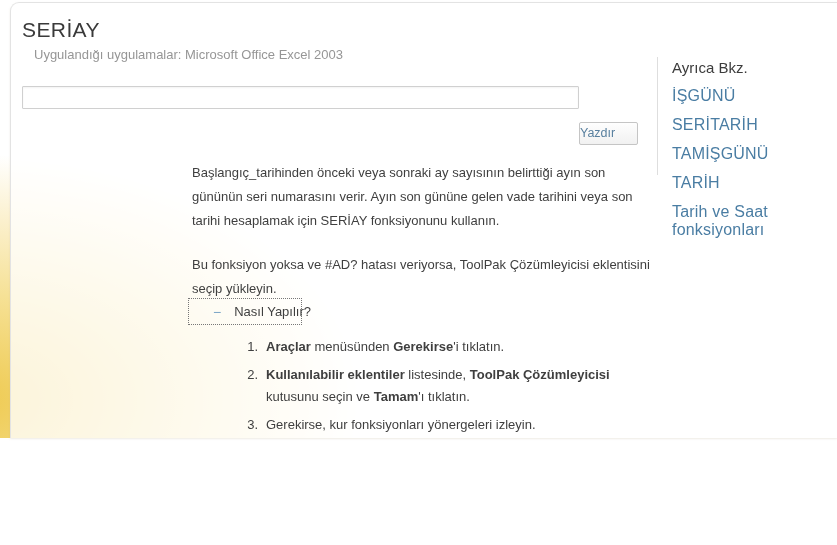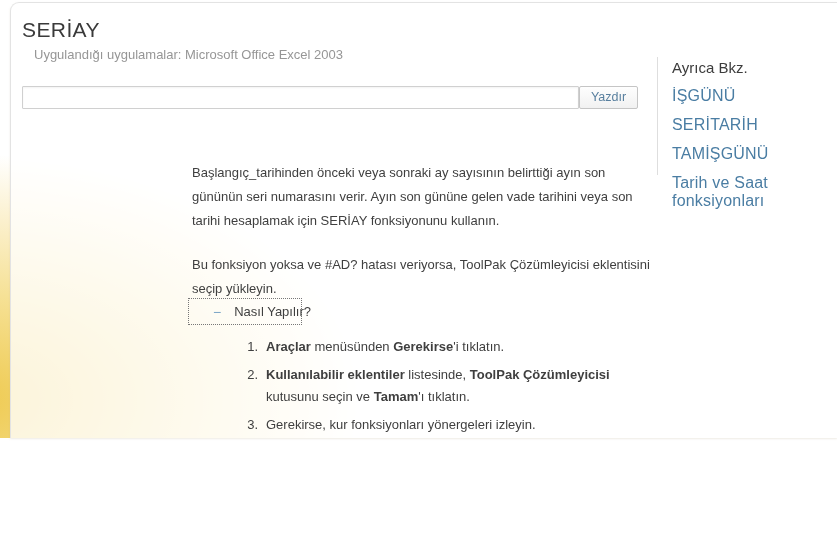--- a/index.html
+++ b/index.html
@@ -42,21 +42,21 @@
     flex:1; height:23px; border:1px solid #d0d0d0; background:#fff;
     box-shadow:inset 0 1px 2px rgba(0,0,0,0.05);
     font-family:"Liberation Sans", sans-serif; font-size:12px; color:#3f3f3f;
     padding:0 6px; outline:none; border-radius:1px;
   }
   .print-button {
     width:59px; height:23px; margin-left:0px;
     border:1px solid #c5c5c5; border-radius:2px;
     background:linear-gradient(#fefefe,#f1f1f1);
     color:#587f9e; font-family:"Liberation Sans", sans-serif; font-size:12.5px;
-    text-align:center; line-height:21px; cursor:pointer;
+    text-align:left; line-height:21px; cursor:pointer;margin-top:36px;
   }
 
   .content-text { font-size:13px; color:#3f3f3f; line-height:24px; }
 
   .para1 { position:absolute; left:192px; top:161px; width:452px; }
   .para2 { position:absolute; left:192px; top:253px; width:460px; }
 
   .show-all {
     float:right; margin:2px 0 28px 12px; white-space:nowrap;
     font-size:13px; color:#4f4f4f; cursor:pointer; line-height:18px;
@@ -129,16 +129,17 @@
         <span><span>Gerekirse, kur fonksiyonları yönergeleri izleyin.</span></span>
       </li>
     </ol>
 
   <div class="side-divider"></div>
   <div class="side-heading">Ayrıca Bkz.</div>
   <nav class="side-links">
       <a class="side-link" href="#">İŞGÜNÜ</a>
       <a class="side-link" href="#">SERİTARİH</a>
       <a class="side-link" href="#">TAMİŞGÜNÜ</a>
+      <a class="side-link" href="#">TARİH</a>
       <a class="side-link" href="#">Tarih ve Saat fonksiyonları</a>
     </nav>
 
 </div>
 
 </body></html>

